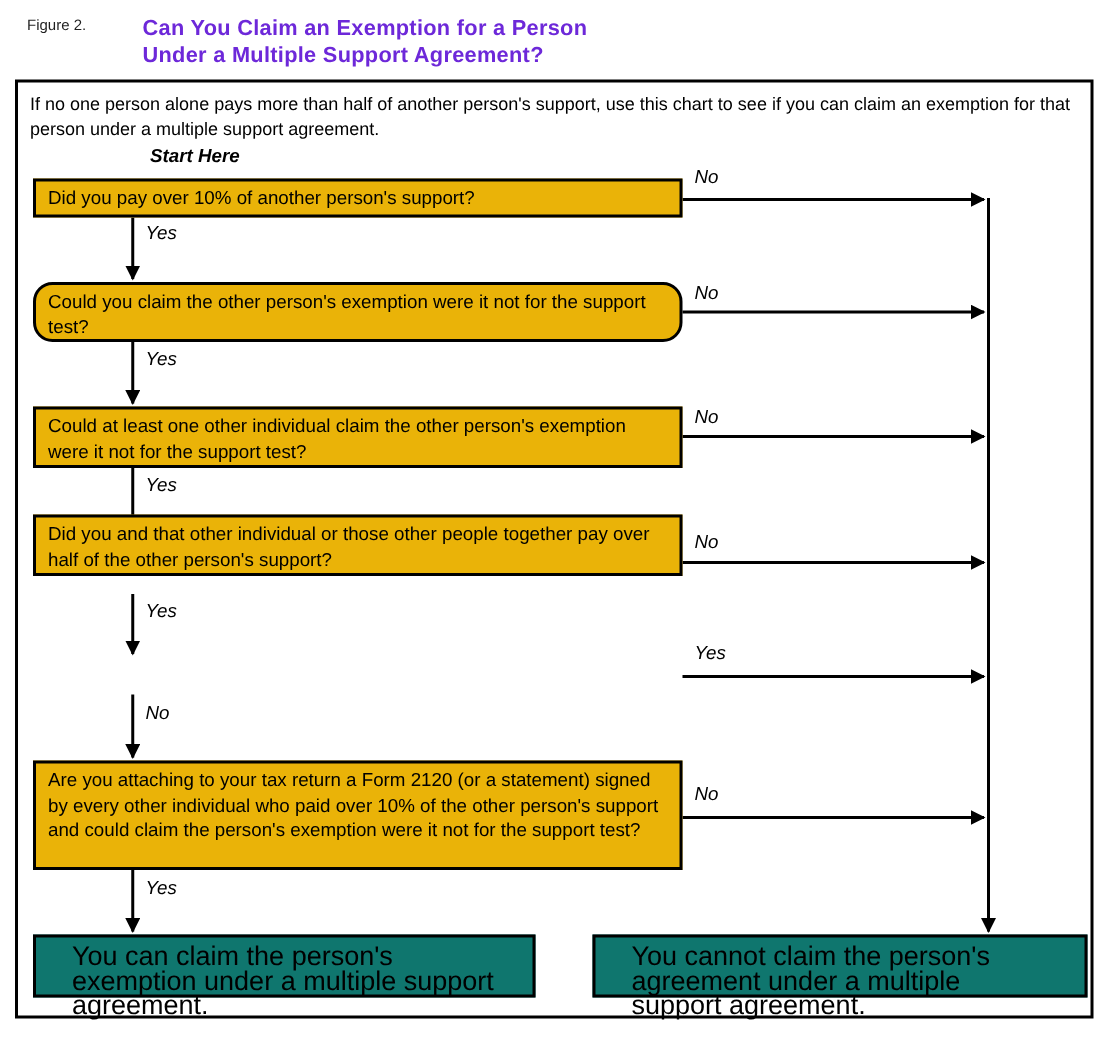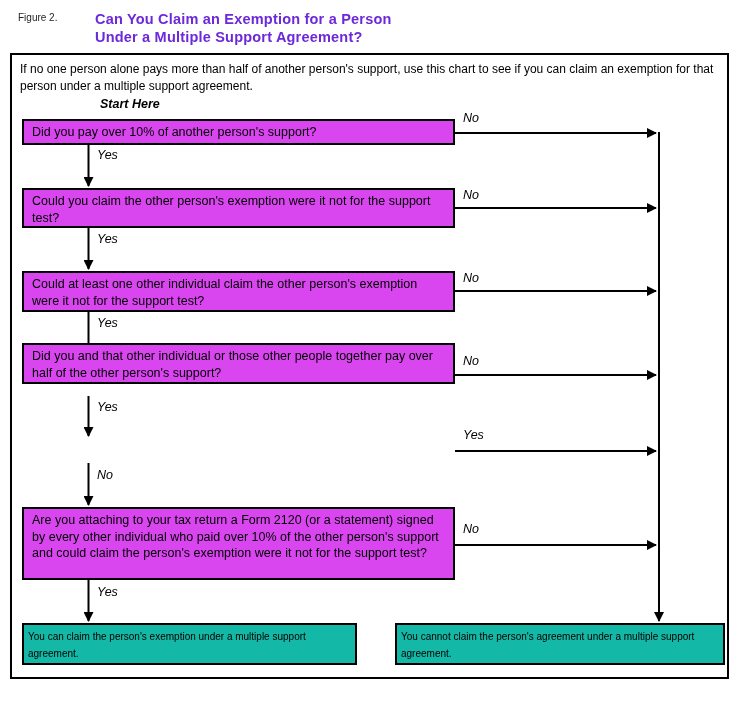--- a/index.html
+++ b/index.html
@@ -6,25 +6,25 @@
   .page{
     position:relative;width:735px;height:703px;background:#ffffff;
     font-family:"Liberation Sans","DejaVu Sans",sans-serif;color:#000;overflow:hidden;
   }
   .fig-label{position:absolute;left:18px;top:12px;font-size:10px;color:#1f1f1f;}
   .fig-title{position:absolute;left:95px;top:11px;font-size:14.5px;font-weight:bold;
     line-height:17.5px;letter-spacing:.2px;color:#6d28d9;}
   .panel{position:absolute;left:10px;top:53px;width:715px;height:622px;border:2px solid #000;background:#fff;}
   .intro{position:absolute;left:20px;top:61px;width:701px;font-size:12px;line-height:17px;}
   .start-here{position:absolute;left:100px;top:97px;font-size:12.5px;font-weight:bold;font-style:italic;}
-  .qbox{position:absolute;left:22px;width:433px;border:2px solid #000;background:#d946ef;
+  .qbox{position:absolute;left:22px;width:433px;border:2px solid #000;background:#eab308;
     font-size:12.5px;line-height:16.5px;padding:3px 8px;box-sizing:border-box;}
   .vcenter{display:flex;align-items:center;}
-  .rbox{position:absolute;border:2px solid #000;background:#14b8a6;font-size:10px;
-    line-height:16.5px;padding:4px 4px;box-sizing:border-box;}
+  .rbox{position:absolute;border:2px solid #000;background:#0f766e;font-size:18px;
+    line-height:16.5px;padding:4px 24px;box-sizing:border-box;}
   .lbl{position:absolute;font-size:12.5px;font-style:italic;white-space:nowrap;}
   .overlay{position:absolute;left:0;top:0;pointer-events:none;}
 </style>
 </head>
 <body>
 
 <div class="page">
 
   <span class="fig-label">Figure 2.</span>
   <div class="fig-title">
@@ -56,21 +56,21 @@
     <line x1="455" y1="208" x2="656" y2="208" stroke="#000" stroke-width="2" marker-end="url(#arr)"></line>
     <line x1="455" y1="291" x2="656" y2="291" stroke="#000" stroke-width="2" marker-end="url(#arr)"></line>
     <line x1="455" y1="375" x2="656" y2="375" stroke="#000" stroke-width="2" marker-end="url(#arr)"></line>
     <line x1="455" y1="451" x2="656" y2="451" stroke="#000" stroke-width="2" marker-end="url(#arr)"></line>
     <line x1="455" y1="545" x2="656" y2="545" stroke="#000" stroke-width="2" marker-end="url(#arr)"></line>
 
     <line x1="659" y1="132" x2="659" y2="621" stroke="#000" stroke-width="2" marker-end="url(#arr)"></line>
   </svg>
 
   <div class="qbox vcenter" style="top:119px;height:26px;">Did you pay over 10% of another person's support?</div>
-  <div class="qbox" style="top:188px;height:40px;">Could you claim the other person's exemption were it not for the support test?</div>
+  <div class="qbox" style="top:188px;height:40px;border-radius:13px;">Could you claim the other person's exemption were it not for the support test?</div>
   <div class="qbox" style="top:271px;height:41px;">Could at least one other individual claim the other person's exemption were it not for the support test?</div>
   <div class="qbox" style="top:343px;height:41px;">Did you and that other individual or those other people together pay over half of the other person's support?</div>
   <div class="qbox" style="top:507px;height:73px;">Are you attaching to your tax return a Form 2120 (or a statement) signed by every other individual who paid over 10% of the other person's support and could claim the person's exemption were it not for the support test?</div>
 
   <div class="lbl" style="left:97px;top:148px;">Yes</div>
   <div class="lbl" style="left:97px;top:232px;">Yes</div>
   <div class="lbl" style="left:97px;top:316px;">Yes</div>
   <div class="lbl" style="left:97px;top:400px;">Yes</div>
   <div class="lbl" style="left:97px;top:468px;">No</div>
   <div class="lbl" style="left:97px;top:585px;">Yes</div>

